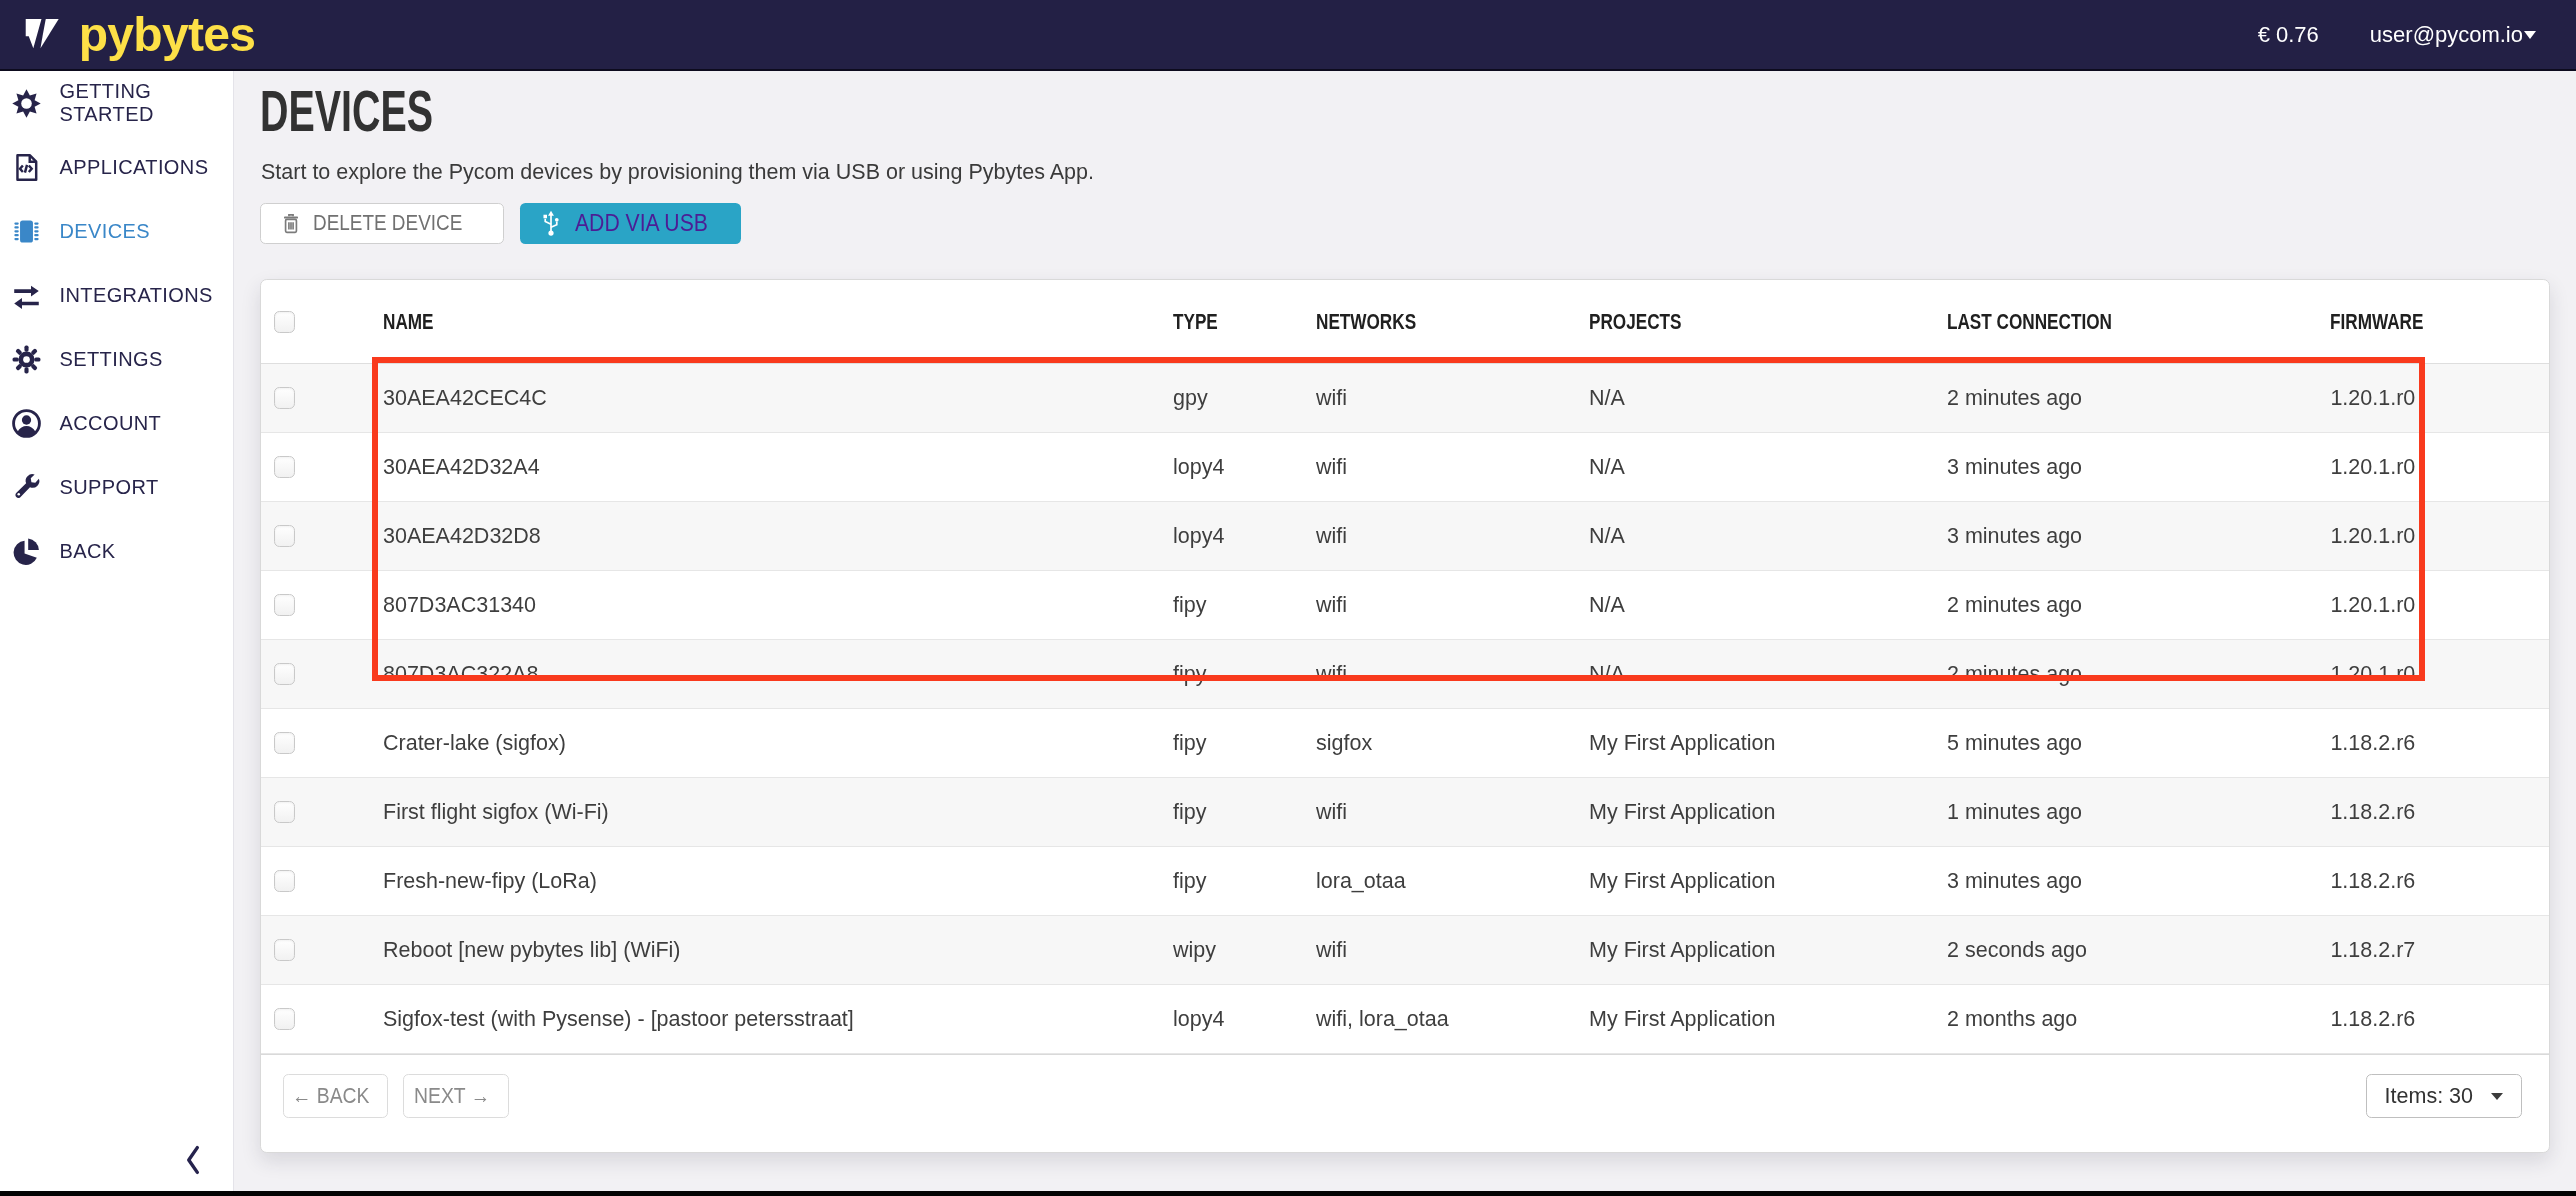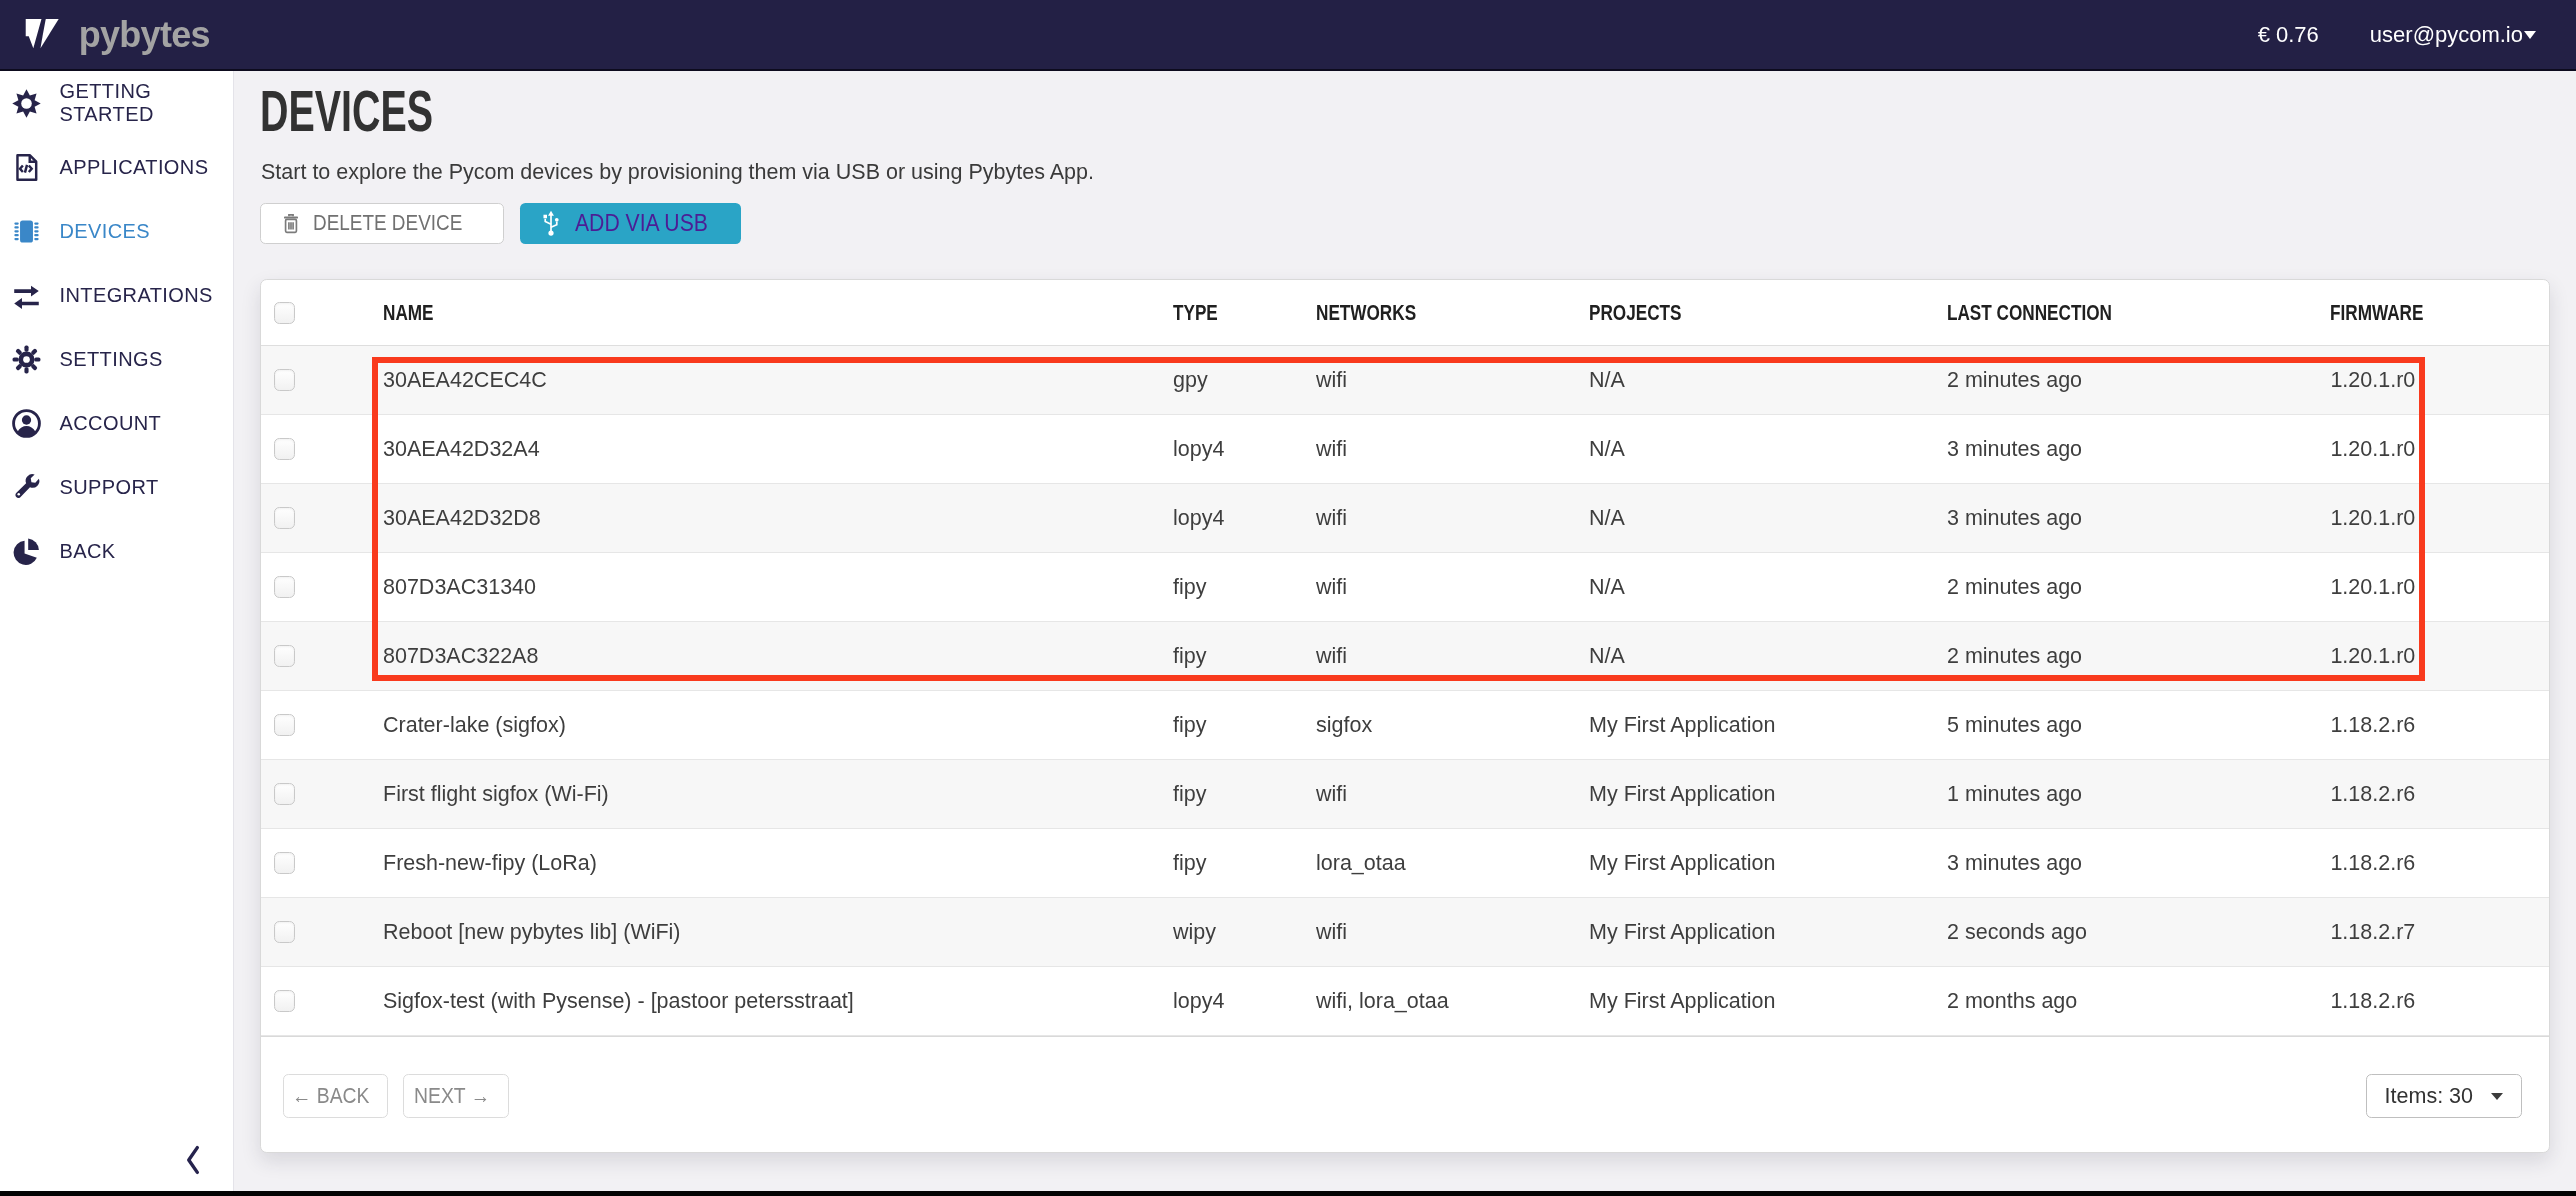--- a/index.html
+++ b/index.html
@@ -4,21 +4,21 @@
 <style>
   *{box-sizing:border-box;margin:0;padding:0}
   html,body{width:2576px;height:1196px;overflow:hidden}
   body{font-family:"Liberation Sans", sans-serif;background:#f2f1f4;position:relative}
   .cond{display:inline-block;transform:scaleX(.78);transform-origin:0 50%;white-space:nowrap}
 
   
   .topbar{position:absolute;top:0;left:0;right:0;height:71px;background:#232045;border-bottom:2px solid #0d0b1e;display:flex;align-items:center;justify-content:space-between;padding:0 40px 0 25px;z-index:10}
   .logo{display:flex;align-items:center;gap:10.7px;cursor:pointer}
   .logo svg{width:43px;height:32px}
-  .logo-text{color:#a3a3a3;font-size:36px;font-weight:700;letter-spacing:-0.7px;line-height:1}
+  .logo-text{color:#fde047;font-size:48px;font-weight:700;letter-spacing:-0.7px;line-height:1}
   .topbar-right{display:flex;align-items:center;gap:51px;color:#fff;font-size:22px}
   .user-menu{display:flex;align-items:center;gap:1px;cursor:pointer}
   .caret-down{width:0;height:0;border-left:6.7px solid transparent;border-right:6.7px solid transparent;border-top:8px solid #fff}
 
   
   .sidebar{position:absolute;top:71px;left:0;width:234px;bottom:5.4px;background:#fff;border-right:0.7px solid #e4e3e9;z-index:5}
   .nav-item{height:64px;display:flex;align-items:center;gap:17.5px;padding-left:10px;color:#27244a;cursor:pointer}
   .nav-item .icn{width:32px;height:32px;display:flex;align-items:center;justify-content:center;flex:none}
   .nav-item .icn svg{width:31px;height:31px}
   .nav-label{font-size:20px;letter-spacing:0.4px}
@@ -32,21 +32,21 @@
   .toolbar{position:absolute;left:260px;top:203px;display:flex;gap:16px;z-index:1}
   .btn{display:flex;align-items:center;justify-content:center;border-radius:5.4px;cursor:pointer}
   .btn-delete{height:41px;padding:0 20px;background:#fff;border:1.3px solid #cfcfcf;color:#717171;font-size:21.5px;gap:12px}
   .btn-delete svg{width:20px;height:22px}
   .btn-add{height:41px;padding:0 21.5px;background:#2aa4c6;border:none;color:#4c1d95;font-size:23px;gap:13.4px}
   .btn-add svg{width:20px;height:27px}
 
   
   .card{position:absolute;left:260px;top:279px;width:2290px;height:874px;background:#fff;border:1.3px solid #d9d9d9;border-radius:6.7px;box-shadow:0 8px 19px rgba(40,40,60,.13);z-index:1}
   .grid{display:grid;grid-template-columns:122px 790px 143px 273px 358px 370px 1fr;align-items:center}
-  .thead{height:66px;border-bottom:1.3px solid #dedede}
+  .thead{height:84px;border-bottom:1.3px solid #dedede}
   .hcell{font-size:22px;font-weight:700;color:#202020;white-space:nowrap}
   .trow{height:69px;border-bottom:0.7px solid #e6e6e6;cursor:pointer}
   .tbody .trow:nth-child(odd){background:#f7f7f7}
   .tbody{border-bottom:0.7px solid #d9d9d9}
   .cell{font-size:21.5px;color:#3e3e3e;white-space:nowrap;overflow:hidden}
   .c-check{display:flex;align-items:center;padding-left:12.8px}
   .c-firmware{padding-left:13.4px}
   .checkbox{width:21px;height:22px;border:1.3px solid #c9c9c9;border-radius:5.4px;background:linear-gradient(#ffffff,#f1f1f1);box-shadow:inset 0 1.3px 2px rgba(0,0,0,.05);cursor:pointer}
 
   .red-box{position:absolute;left:111px;top:77px;width:2053px;height:324px;border:6.7px solid #f93a1d;pointer-events:none;z-index:4}

